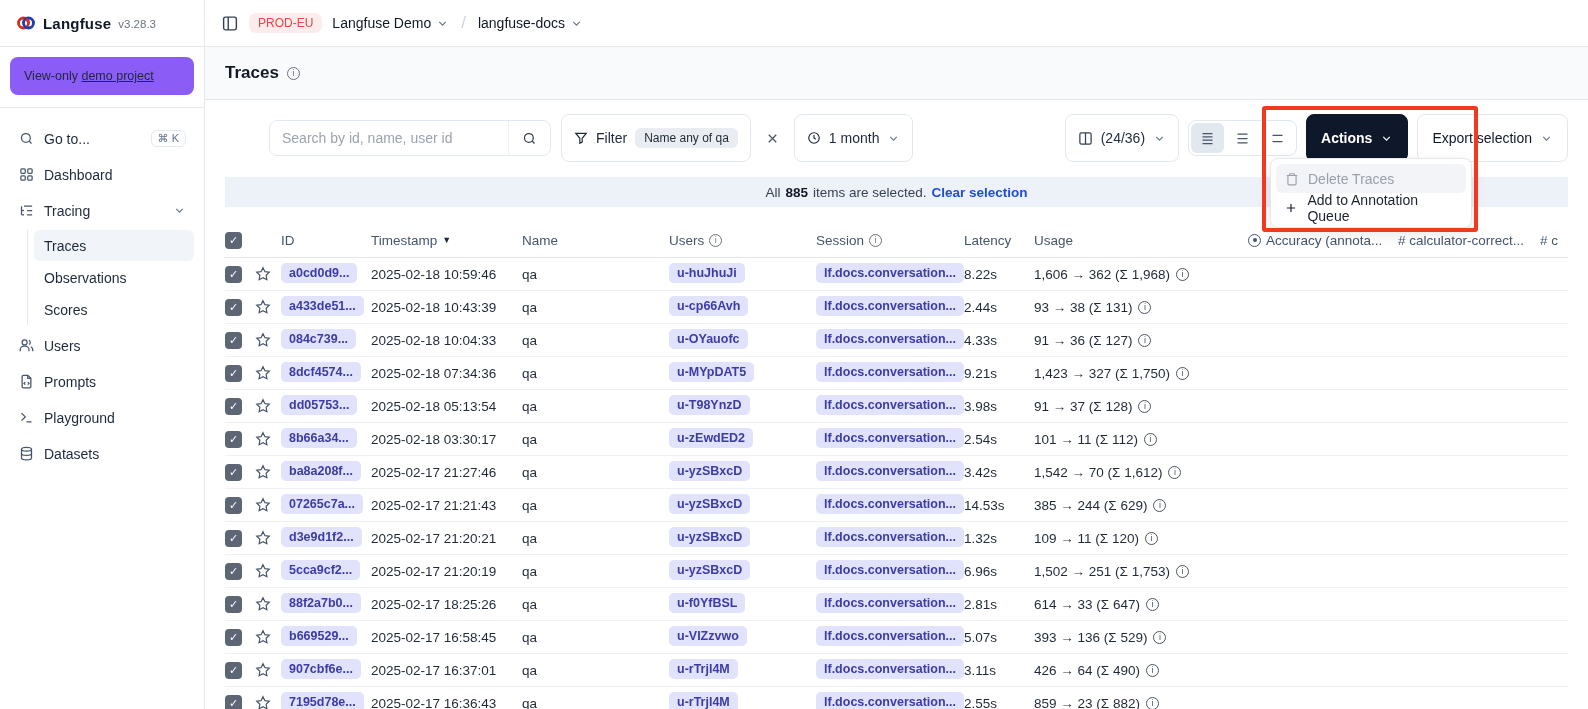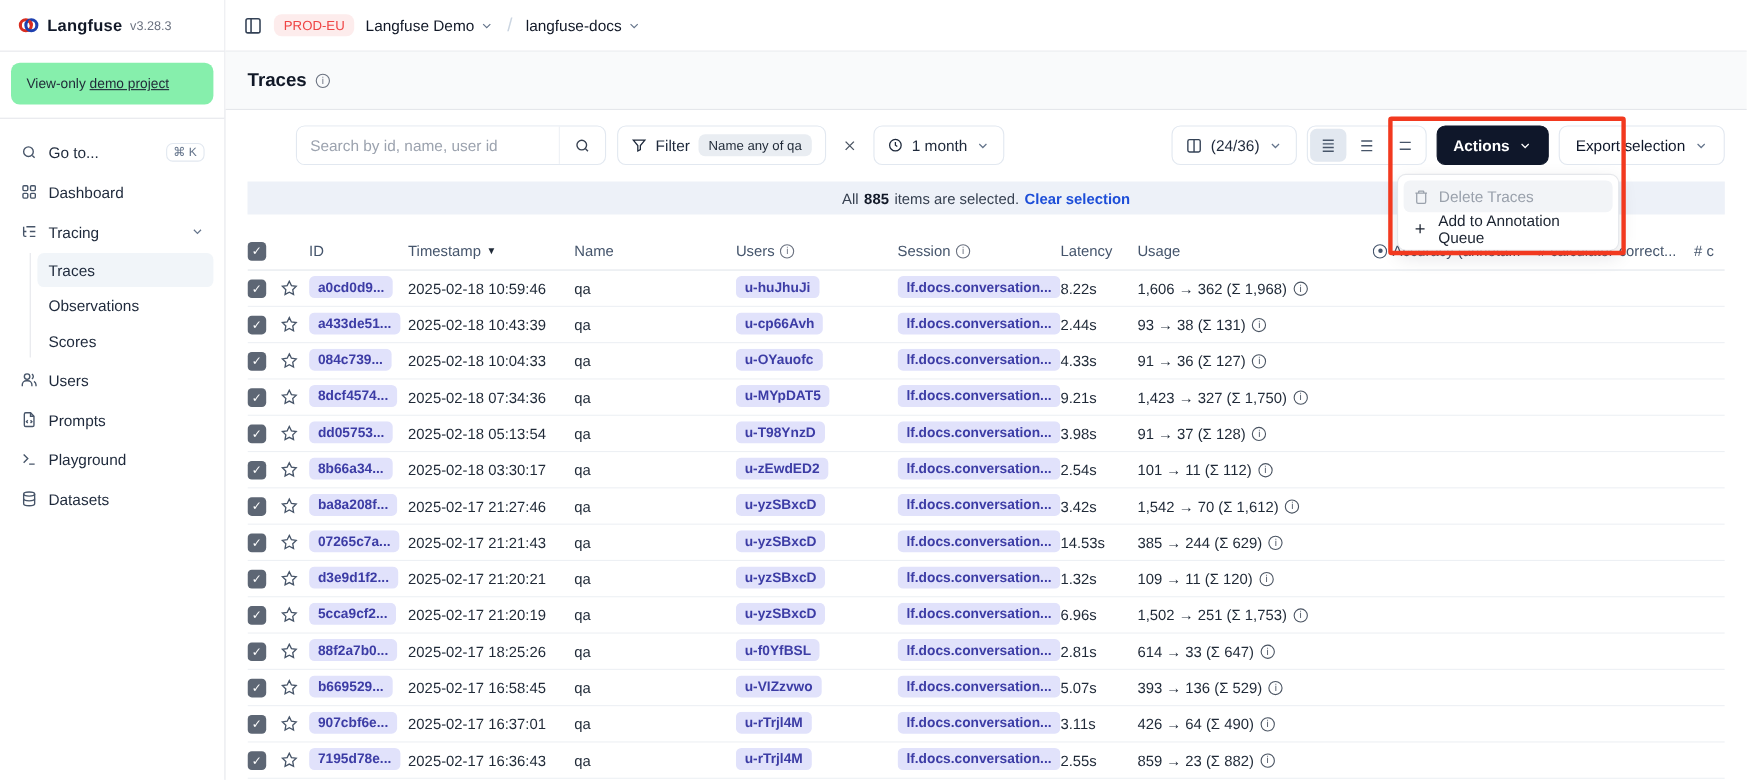--- a/index.html
+++ b/index.html
@@ -8,21 +8,21 @@
   svg { display:block; }
 
   .app { display:flex; width:100%; height:100%; }
 
   
   .sidebar { width:205px; min-width:205px; border-right:1px solid #e5e7eb; background:#fff; display:flex; flex-direction:column; }
   .logo-row { height:47px; display:flex; align-items:center; gap:7px; padding:0 16px; border-bottom:1px solid #e5e7eb; }
   .brand { font-size:15px; font-weight:700; color:#111827; letter-spacing:.2px; }
   .version { font-size:11.5px; color:#6b7280; margin-top:1px; }
   .view-only-wrap { padding:10px 10px 12px; border-bottom:1px solid #e5e7eb; }
-  .view-only { background:#86efac; border-radius:8px; padding:12px 14px; font-size:12.5px; color:#1f2937; }
+  .view-only { background:#8b5cf6; border-radius:8px; padding:12px 14px; font-size:12.5px; color:#1f2937; }
   .view-only a { color:#1f2937; text-decoration:underline; cursor:pointer; }
   nav { padding:14px 10px; flex:1; }
   .nav-item { display:flex; align-items:center; gap:10px; height:33px; padding:0 8px; border-radius:6px; font-size:14px; color:#1e293b; cursor:pointer; margin-bottom:3px; }
   .nav-item .nicon { color:#475569; width:16px; display:flex; justify-content:center; }
   .nav-item .spacer { flex:1; }
   .kbd { border:1px solid #e2e8f0; border-radius:6px; font-size:11px; color:#64748b; padding:1px 6px; background:#fff; }
   .chev { color:#64748b; }
   .subnav { margin:2px 0 4px 17px; border-left:1px solid #e5e7eb; padding-left:6px; }
   .sub-item { display:flex; align-items:center; height:31px; padding:0 10px; border-radius:6px; font-size:14px; color:#1e293b; cursor:pointer; margin-bottom:1px; }
   .sub-item.active { background:#f1f5f9; font-weight:500; }
@@ -39,21 +39,21 @@
   .content { flex:1; padding:14px 20px 0; display:flex; flex-direction:column; min-height:0; }
 
   
   .toolbar { display:flex; margin-bottom:15px;margin-left:44px; }
   .tb-left { display:flex; align-items:center; gap:10px; }
   .tb-right { margin-left:auto; display:flex; align-items:center; gap:9px; }
   .searchbox { width:282px; height:36px; border:1px solid #e2e8f0; border-radius:8px; display:flex; align-items:center; overflow:hidden; background:#fff; }
   .searchbox input { border:0; outline:0; flex:1; height:100%; padding:0 12px; font-size:14px; color:#111827; font-family:inherit; }
   .searchbox input::placeholder { color:#9ca3af; }
   .search-btn { width:42px; height:100%; display:flex; align-items:center; justify-content:center; border-left:1px solid #eef1f5; color:#374151; cursor:pointer; }
-  .btn { height:36px; display:inline-flex; align-items:center; gap:8px; border:1px solid #e2e8f0; border-radius:8px; background:#fff; padding:0 12px; font-size:14px; color:#1e293b; cursor:pointer; font-family:inherit; }
+  .btn { height:48px; display:inline-flex; align-items:center; gap:8px; border:1px solid #e2e8f0; border-radius:8px; background:#fff; padding:0 12px; font-size:14px; color:#1e293b; cursor:pointer; font-family:inherit; }
   .filter-chip { background:#e9edf2; border-radius:6px; padding:3px 9px; font-size:12px; color:#1f2937; }
   .icon-x { color:#4b5563; cursor:pointer; padding:4px; }
   .density-group { height:36px; border:1px solid #e2e8f0; border-radius:8px; display:flex; align-items:center; padding:2px; gap:2px; background:#fff; }
   .density-btn { width:33px; height:30px; border-radius:6px; display:flex; align-items:center; justify-content:center; color:#475569; cursor:pointer; }
   .density-btn.active { background:#e2e8f0; }
   .btn-dark { background:#0f172a; border-color:#0f172a; color:#fff; font-weight:600; padding:0 14px; }
   .btn-export { font-weight:500; color:#0f172a; padding:0 14px; }
 
   
   .sel-banner { background:#edf1f8; height:30px; display:flex; align-items:center; justify-content:center; gap:5px; font-size:13.5px; color:#374151; margin-bottom:16px; }

